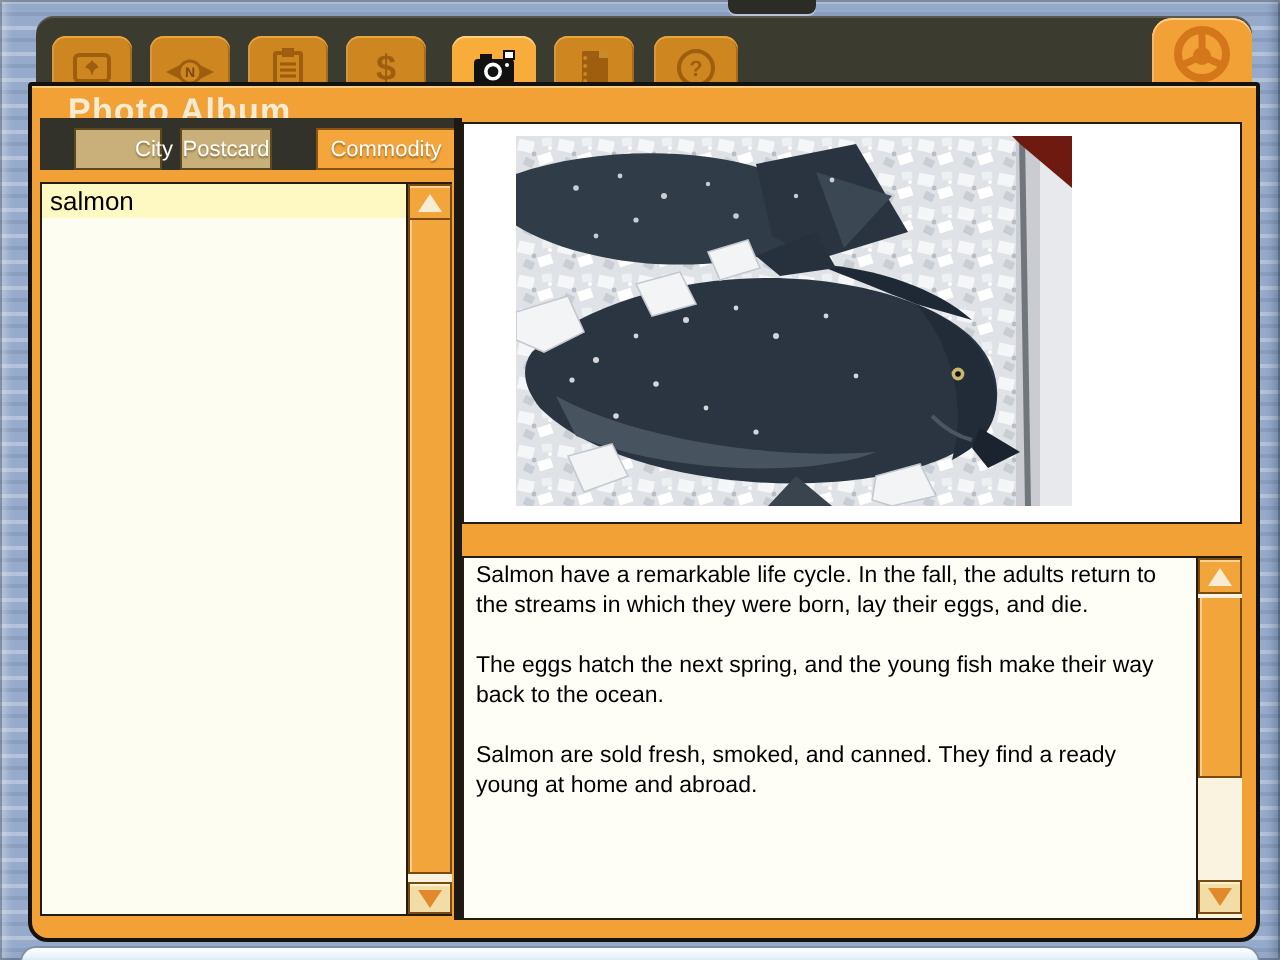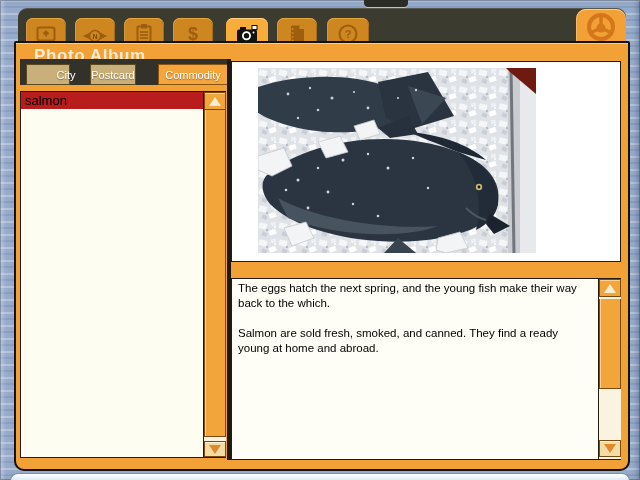--- a/index.html
+++ b/index.html
@@ -29,27 +29,27 @@
   
   #album{position:absolute;left:14px;top:41px;width:612px;height:426px;background:#f2a137;
     border:2px solid #14120c;border-radius:2px 2px 10px 10px;box-shadow:inset 0 1px 0 #f9cd86;}
   #album-title{position:absolute;left:18px;top:3px;font-size:17px;font-weight:bold;letter-spacing:.6px;color:#f6ecd4;}
   
   #tabstrip{position:absolute;left:4px;top:16px;width:208px;height:26px;background:#32322a;}
   .tab{position:absolute;top:5px;height:21px;box-sizing:border-box;border:1px solid #5c4a1e;background:#c9b07a;
     color:#fff;font-size:11px;display:flex;align-items:center;justify-content:center;cursor:pointer;
     text-shadow:0 1px 1px rgba(90,70,20,.6);}
   .tab.active{background:#f4a53c;border-color:#8a5410;}
-  #tab-city{left:6px;width:44px;padding-left:36px;}
+  #tab-city{left:17px;width:44px;padding-left:36px;}
   #tab-postcard{left:70px;width:46px;}
   #tab-commodity{left:138px;width:70px;}
   #listpanel{position:absolute;left:4px;top:48px;width:206px;height:367px;box-sizing:border-box;border:1px solid #241c10;background:#fdfdf2;}
   #listview{position:absolute;left:0;top:0;width:182px;height:365px;background:#fdfdf2;}
   .list-row{height:17px;line-height:17px;padding-left:4px;font-size:13px;color:#000;}
-  .list-row.selected{background:#b91c1c;cursor:pointer;}
+  .list-row.selected{background:#fef9c3;cursor:pointer;}
   
   .sbar{position:absolute;top:0;width:23px;box-sizing:border-box;border-left:1px solid #241c10;background:#faf3df;}
   .sb-btn{position:relative;width:100%;box-sizing:border-box;border:1px solid #7a4a10;display:flex;align-items:center;justify-content:center;cursor:pointer;}
   .sb-up{height:18px;background:#f1a53b;box-shadow:inset 0 1px 0 #ffd08d;}
   .sb-down{background:#f3ddA6;box-shadow:inset 0 1px 0 #fff3d5;}
   .tri-up{width:0;height:0;border-left:6px solid transparent;border-right:6px solid transparent;border-bottom:9px solid #f8ecd2;}
   .tri-down{width:0;height:0;border-left:6px solid transparent;border-right:6px solid transparent;border-top:9px solid #e2892c;}
   .sb-thumb{width:100%;box-sizing:border-box;border:1px solid #7a4a10;border-top:none;background:#f1a53b;box-shadow:inset 1px 0 0 #ffce8a;cursor:grab;}
   .sb-track{width:100%;background:#faf3df;}
   #list-sbar{left:182px;height:365px;}
@@ -245,21 +245,22 @@
             <polygon points="26,160 48,154 56,170 34,178"></polygon>
             <polygon points="180,170 202,164 210,180 188,185 178,182"></polygon>
             <polygon points="96,58 116,52 122,66 102,72"></polygon>
           </g>
         </svg>
       </div>
     </div>
 
     <div id="textpanel">
       <div id="textcontent">
-        <p>The eggs hatch the next spring, and the young fish make their way back to the which.</p>
+        <p>Salmon have a remarkable life cycle. In the fall, the adults return to the streams in which they were born, lay their eggs, and die.</p>
+        <p>The eggs hatch the next spring, and the young fish make their way back to the ocean.</p>
         <p>Salmon are sold fresh, smoked, and canned. They find a ready young at home and abroad.</p>
       </div>
       <div class="sbar" id="text-sbar">
         <div class="sb-btn sb-up">
           <div class="tri-up"></div>
         </div>
         <div class="sb-thumb" id="text-thumb"></div>
         <div class="sb-track" id="text-track"></div>
         <div class="sb-btn sb-down" id="text-down">
           <div class="tri-down"></div>

